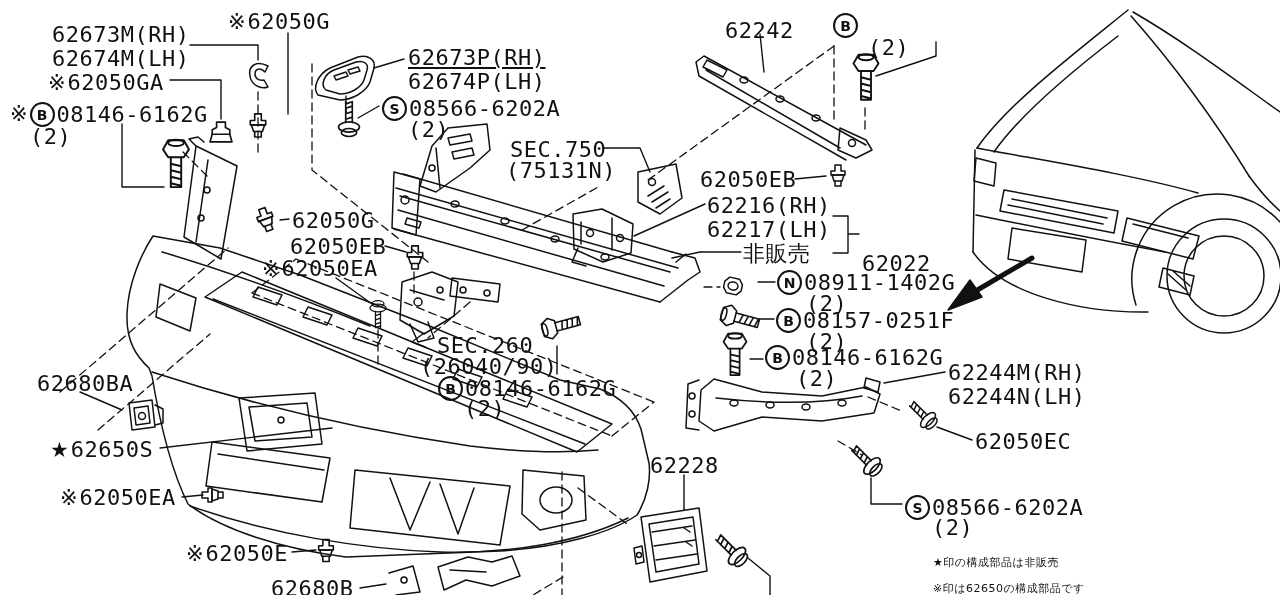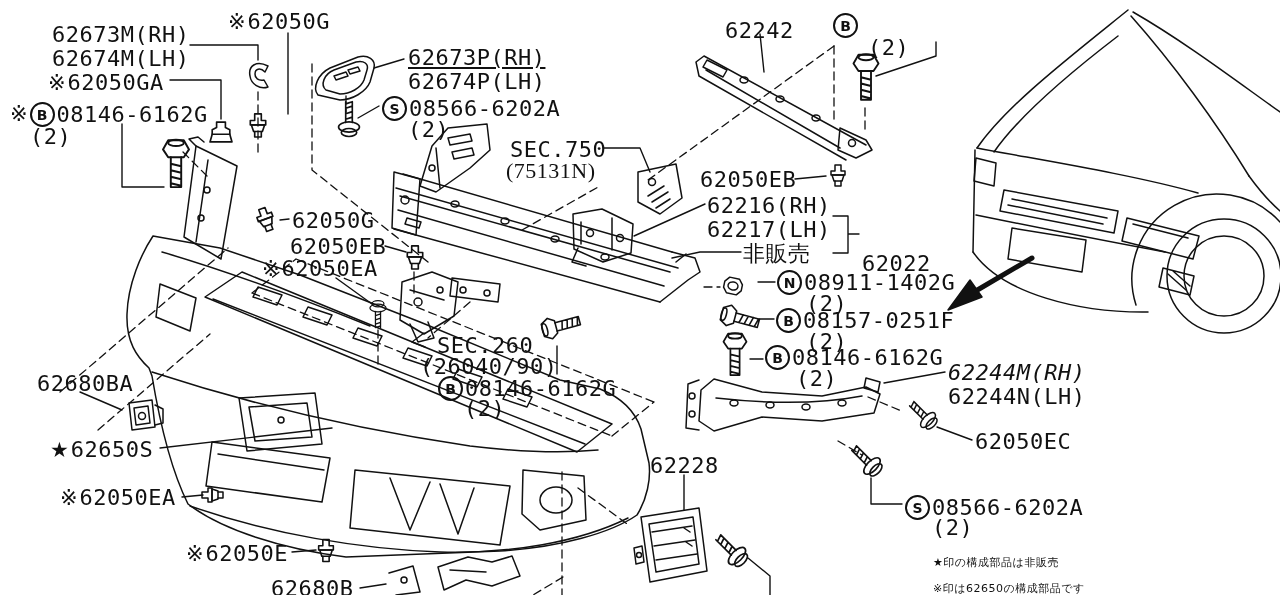--- a/index.html
+++ b/index.html
@@ -314,21 +314,21 @@
       <div class="lbl " style="left: 382px; top: 96px;">
         <span class="circ">S</span>
         <span class="txt">08566-6202A</span>
       </div>
       <div class="lbl " style="left: 408px; top: 119px;">
         <span class="txt">(2)</span>
       </div>
       <div class="lbl " style="left: 510px; top: 139px;">
         <span class="txt">SEC.750</span>
       </div>
-      <div class="lbl " style="left: 506px; top: 160px; font-family: Liberation Serif, serif;">
+      <div class="lbl " style="left: 506px; top: 160px;">
         <span class="txt">(75131N)</span>
       </div>
       <div class="lbl " style="left: 725px; top: 20px; align-items: center;">
         <span class="txt">62242</span>
       </div>
       <div class="lbl " style="left: 833px; top: 13px;">
         <span class="circ">B</span>
       </div>
       <div class="lbl " style="left: 868px; top: 37px;">
         <span class="txt">(2)</span>
@@ -362,21 +362,21 @@
       <div class="lbl " style="left: 806px; top: 331px;">
         <span class="txt">(2)</span>
       </div>
       <div class="lbl " style="left: 765px; top: 345px;">
         <span class="circ">B</span>
         <span class="txt">08146-6162G</span>
       </div>
       <div class="lbl " style="left: 796px; top: 368px;">
         <span class="txt">(2)</span>
       </div>
-      <div class="lbl " style="left: 948px; top: 362px; font-style: italic;">
+      <div class="lbl " style="left: 948px; top: 362px;">
         <span class="txt">62244M(RH)</span>
       </div>
       <div class="lbl " style="left: 948px; top: 386px;">
         <span class="txt">62244N(LH)</span>
       </div>
       <div class="lbl " style="left: 292px; top: 210px;">
         <span class="txt">62050G</span>
       </div>
       <div class="lbl " style="left: 290px; top: 236px;">
         <span class="txt">62050EB</span>

